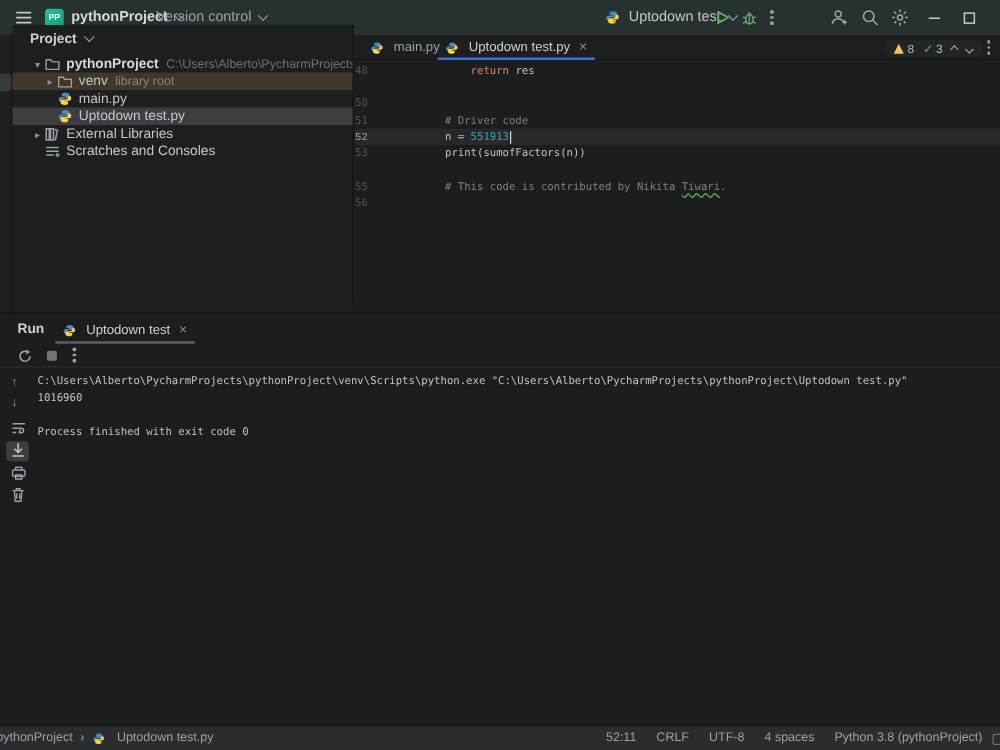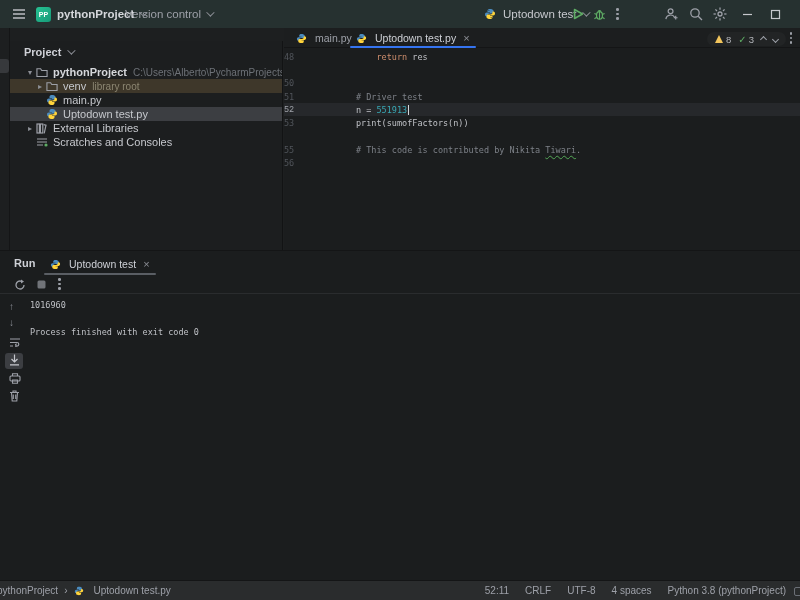--- a/index.html
+++ b/index.html
@@ -20,21 +20,21 @@
     background:linear-gradient(135deg,#27c293,#169a78); color:#fff; font-size:7px; font-weight:bold;
     display:flex; align-items:center; justify-content:center; letter-spacing:0; }
   .vdots { display:flex; flex-direction:column; gap:2px; }
   .vdots i { width:2.5px; height:2.5px; border-radius:50%; background:#9da0a8; }
 
   
   #left-stripe { left:0; top:28px; width:10px; height:552px; background:#1d1f20; border-right:1px solid #141516; }
   #stripe-proj-btn { left:-5px; top:31px; width:14px; height:14px; border-radius:3px; background:#37393c; }
 
   
-  #project-panel { left:10px; top:41px; width:273px; height:222px; background:#1c1e1f; border-right:1px solid #121314; }
+  #project-panel { left:10px; top:20px; width:273px; height:222px; background:#1c1e1f; border-right:1px solid #121314; }
   #project-header { position:absolute; left:14px; top:0; height:21px; display:flex; align-items:center; gap:6px; font-size:11px; font-weight:600; color:#ced0d6; }
   #tree { position:absolute; left:0; top:24px; width:100%; }
   .tree-row { height:14px; display:flex; align-items:center; white-space:nowrap; overflow:hidden; font-size:11px; color:#c6c8cd; }
   .tree-row.bg-venv { background:#3e372a; }
   .tree-row.bg-selected { background:#3c3e42; }
   .tree-chev { width:12px; text-align:center; color:#8c8f96; font-size:8px; flex:0 0 12px; }
   .tree-icon { width:14px; flex:0 0 14px; display:flex; align-items:center; }
   .tree-label { margin-left:3px; }
   .tree-label.bold { font-weight:bold; color:#d5d7db; }
   .tree-sub { margin-left:6px; font-size:10px; color:#6d7177; }
@@ -281,21 +281,21 @@
             <i></i>
             <i></i>
             <i></i>
           </span>
       </div>
     </div>
 
     <div id="editor-area">
         <div class="code-row" style="top: 2px;"><span class="gutter">48</span><span class="code-text"><span class="fg">    </span><span class="kw">return</span><span class="fg"> res</span></span></div>
         <div class="code-row" style="top: 28.6px;"><span class="gutter">50</span><span class="code-text"></span></div>
-        <div class="code-row" style="top: 41.9px;"><span class="gutter">51</span><span class="code-text"><span class="cm"># Driver test</span></span></div>
+        <div class="code-row" style="top: 41.9px;"><span class="gutter">51</span><span class="code-text"><span class="cm"># Driver code</span></span></div>
         <div class="code-row active" style="top: 55.2px;"><span class="gutter">52</span><span class="code-text"><span class="fg">n = </span><span class="num">551913</span><span class="cursor"></span></span></div>
         <div class="code-row" style="top: 68.5px;"><span class="gutter">53</span><span class="code-text"><span class="fg">print(sumofFactors(n))</span></span></div>
         <div class="code-row" style="top: 95.1px;"><span class="gutter">55</span><span class="code-text"><span class="cm"># This code is contributed by Nikita </span><span class="cm typo">Tiwari</span><span class="cm">.</span></span></div>
         <div class="code-row" style="top: 108.4px;"><span class="gutter">56</span><span class="code-text"></span></div>
       </div>
 
     <div id="inspections">
       <span style="display:flex;align-items:center">
         <span class="warn-tri"></span>
         <span>8</span>
@@ -364,21 +364,21 @@
           <path d="M3.5 3 V0.8 h5 V3 M3.5 7 h5 v3.2 h-5 Z" fill="none" stroke="#9da0a8" stroke-width="1.1"></path>
         </svg>
       </span>
       <span class="rail-icon" style="top:93px">
         <svg width="11" height="12" viewBox="0 0 11 12">
           <path d="M1 2.5 h9 M4 2.5 V1 h3 v1.5 M2.5 2.5 l0.7 8.5 h4.6 l0.7 -8.5 M4.3 4.5 v4.5 M6.7 4.5 v4.5" fill="none" stroke="#9da0a8" stroke-width="1.1"></path>
         </svg>
       </span>
     </div>
 
-    <div id="console"><div class="console-line">1016960</div><div class="console-line"> </div><div class="console-line">Process finished with exit code 0</div></div>
+    <div id="console"><div class="console-line">C:\Users\Alberto\PycharmProjects\pythonProject\venv\Scripts\python.exe "C:\Users\Alberto\PycharmProjects\pythonProject\Uptodown test.py"</div><div class="console-line">1016960</div><div class="console-line"> </div><div class="console-line">Process finished with exit code 0</div></div>
   </div>
 
   <div id="statusbar" class="abs">
     <div id="breadcrumb">
       <span>pythonProject</span>
       <span>›</span>
       <span class="tree-icon">
         <svg width="10" height="10" viewBox="0 0 24 24">
             <path fill="#4b8bbe" d="M12 2c-3 0-5 1.2-5 3.5V8h5v1H5.5C3.2 9 2 10.8 2 13s1.2 4 3.5 4H7v-2.5C7 12.6 8.8 11 11 11h5c1.7 0 3-1.3 3-3V5.5C19 3.2 15 2 12 2z"></path>
             <path fill="#ffd43b" d="M12 22c3 0 5-1.2 5-3.5V16h-5v-1h6.5c2.3 0 3.5-1.8 3.5-4s-1.2-4-3.5-4H17v2.5c0 1.9-1.8 3.5-4 3.5H8c-1.7 0-3 1.3-3 3v2.5C5 20.8 9 22 12 22z"></path>

